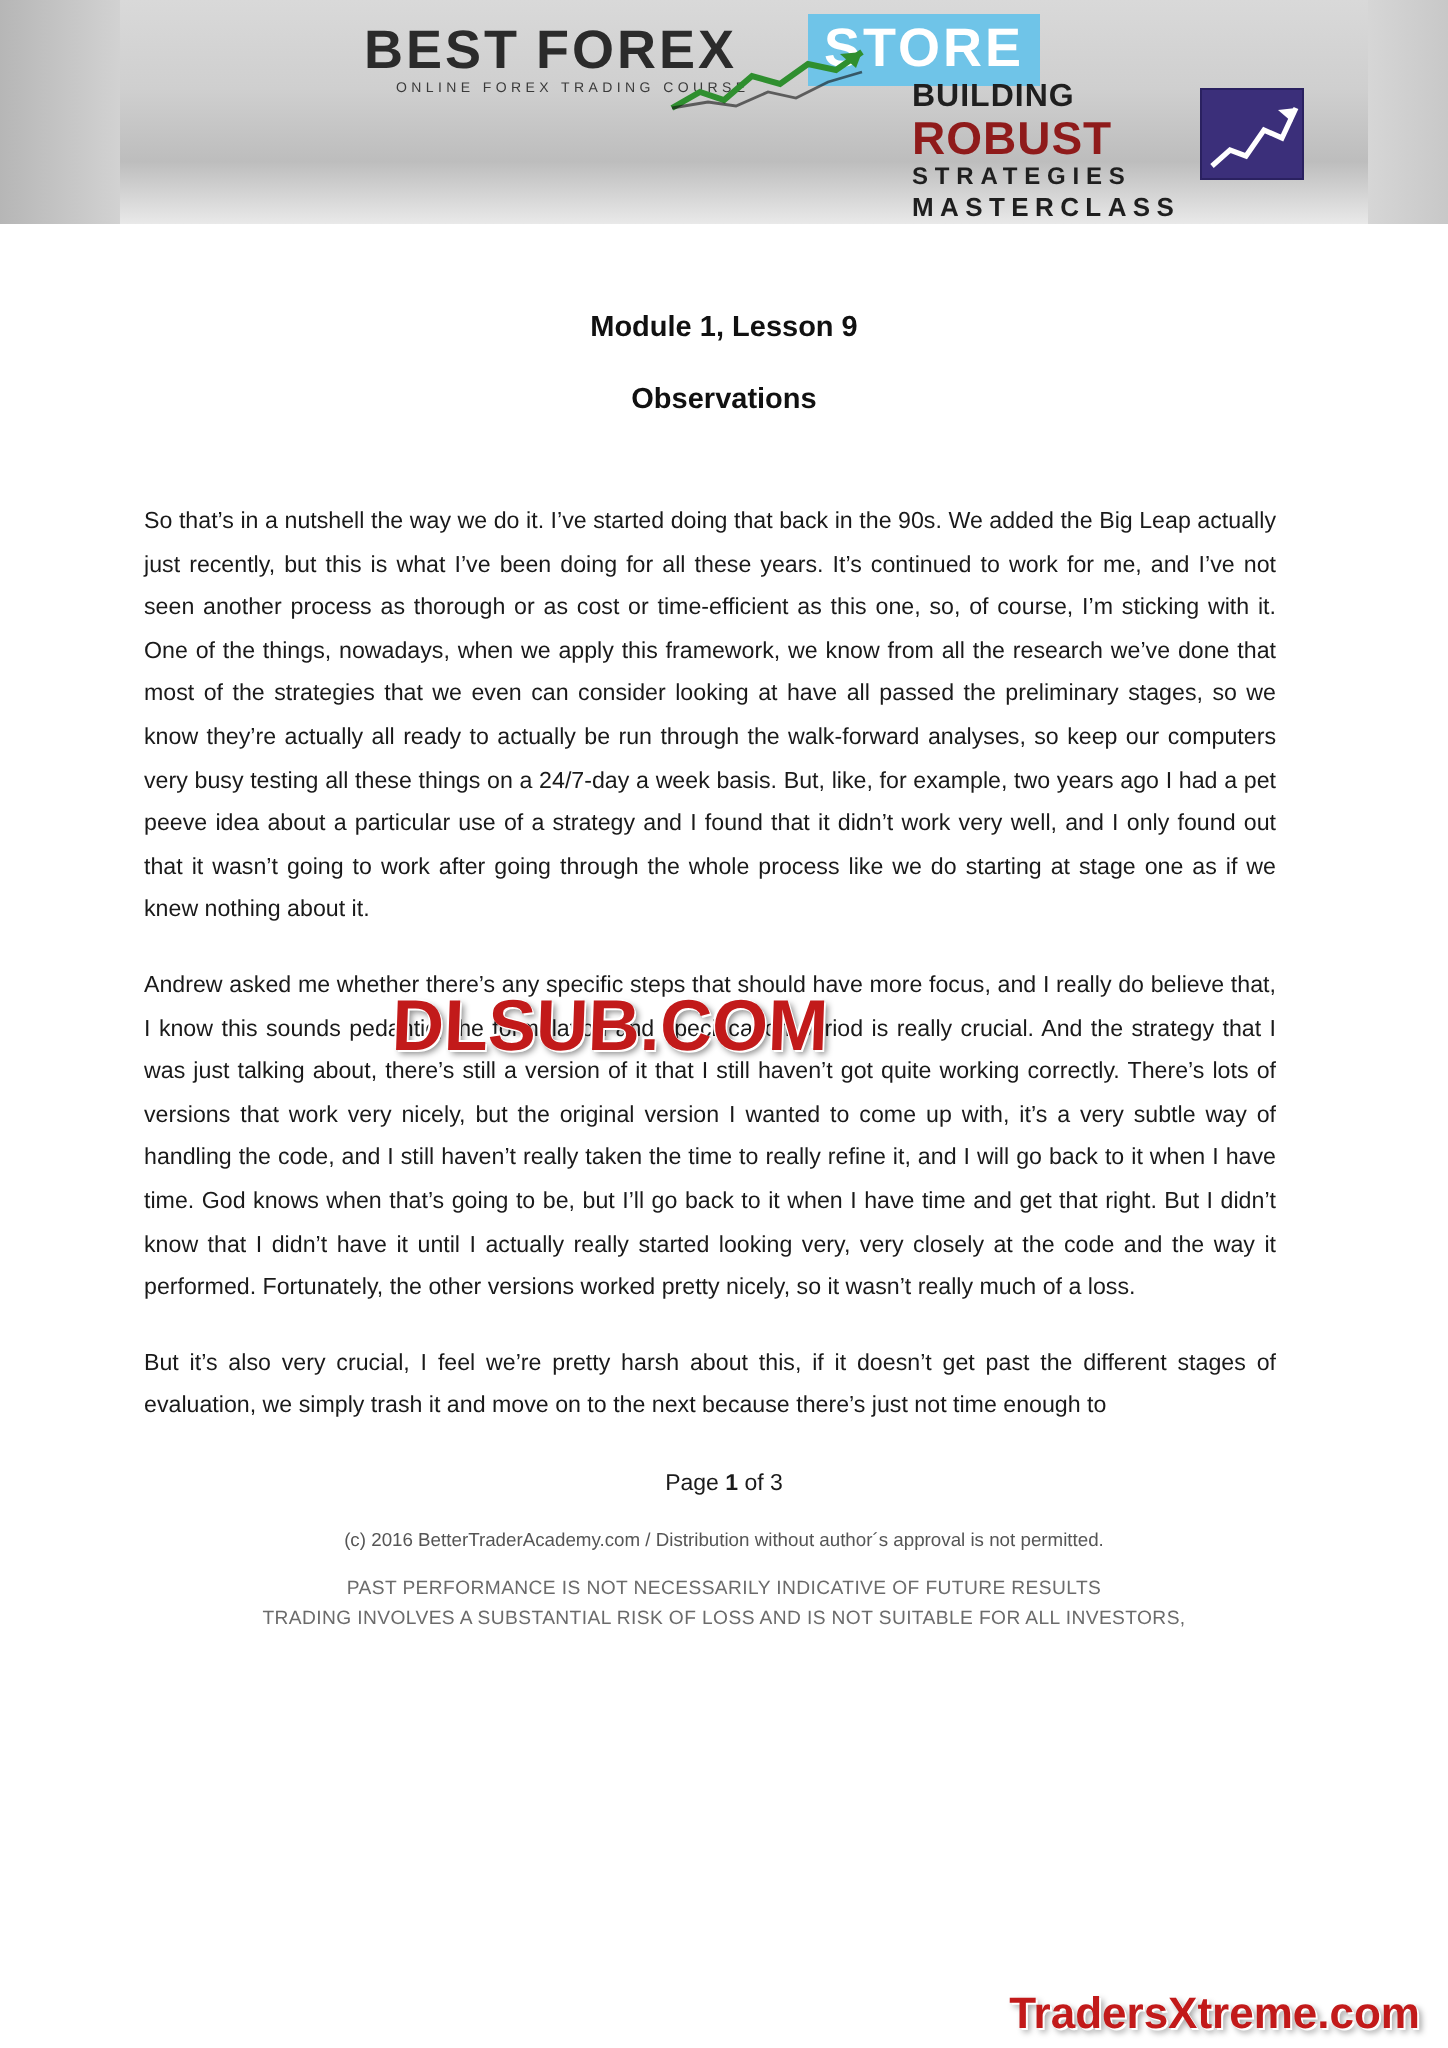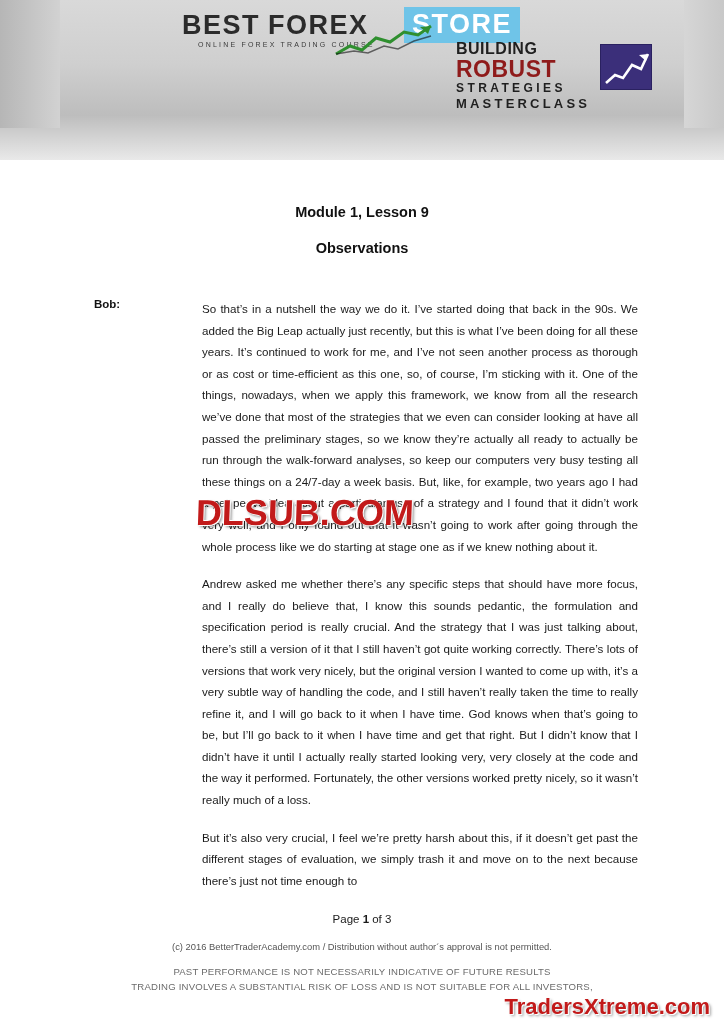--- a/index.html
+++ b/index.html
@@ -10,21 +10,21 @@
     background: #ffffff;
     font-family: "Liberation Sans", sans-serif;
     position: relative;
     overflow: hidden;
   }
 
   
   .header-band {
     position: relative;
     width: 724px;
-    height: 160px;
+    height: 112px;
     background: linear-gradient(to bottom, #d9d9d9 0%, #cfcfcf 40%, #bdbdbd 72%, #e9e9e9 100%);
     overflow: hidden;
   }
   .hdr-left-shade {
     position: absolute; left: 0; top: 0; width: 60px; height: 128px;
     background: linear-gradient(to right, #b6b6b6, #d2d2d2);
   }
   .hdr-right-shade {
     position: absolute; right: 0; top: 0; width: 40px; height: 128px;
     background: linear-gradient(to left, #c8c8c8, #d6d6d6);
@@ -229,21 +229,20 @@
     </div>
   </div>
 </div>
 
 <div class="doc">
 
   <div class="title">Module 1, Lesson 9</div>
   <div class="subtitle">Observations</div>
 
   <div class="speech">
-    <div class="speaker">Bob:</div>
     <div class="body-col">
       <p class="para">So that’s in a nutshell the way we do it. I’ve started doing that back in the 90s. We added the Big Leap actually just recently, but this is what I’ve been doing for all these years. It’s continued to work for me, and I’ve not seen another process as thorough or as cost or time-efficient as this one, so, of course, I’m sticking with it. One of the things, nowadays, when we apply this framework, we know from all the research we’ve done that most of the strategies that we even can consider looking at have all passed the preliminary stages, so we know they’re actually all ready to actually be run through the walk-forward analyses, so keep our computers very busy testing all these things on a 24/7-day a week basis. But, like, for example, two years ago I had a pet peeve idea about a particular use of a strategy and I found that it didn’t work very well, and I only found out that it wasn’t going to work after going through the whole process like we do starting at stage one as if we knew nothing about it.</p>
       <p class="para">Andrew asked me whether there’s any specific steps that should have more focus, and I really do believe that, I know this sounds pedantic, the formulation and specification period is really crucial. And the strategy that I was just talking about, there’s still a version of it that I still haven’t got quite working correctly. There’s lots of versions that work very nicely, but the original version I wanted to come up with, it’s a very subtle way of handling the code, and I still haven’t really taken the time to really refine it, and I will go back to it when I have time. God knows when that’s going to be, but I’ll go back to it when I have time and get that right. But I didn’t know that I didn’t have it until I actually really started looking very, very closely at the code and the way it performed. Fortunately, the other versions worked pretty nicely, so it wasn’t really much of a loss.</p>
       <p class="para">But it’s also very crucial, I feel we’re pretty harsh about this, if it doesn’t get past the different stages of evaluation, we simply trash it and move on to the next because there’s just not time enough to</p>
     </div>
   </div>
 
   <div class="page-num">
     <span>Page </span><b>1</b><span> of </span><span>3</span>
   </div>

